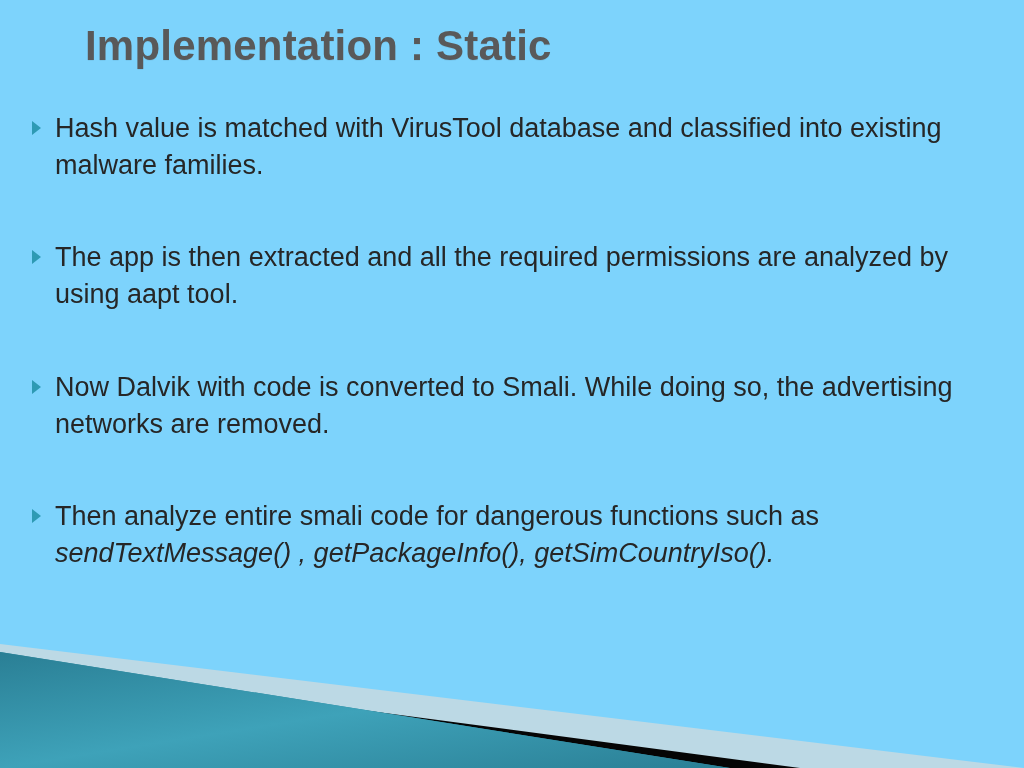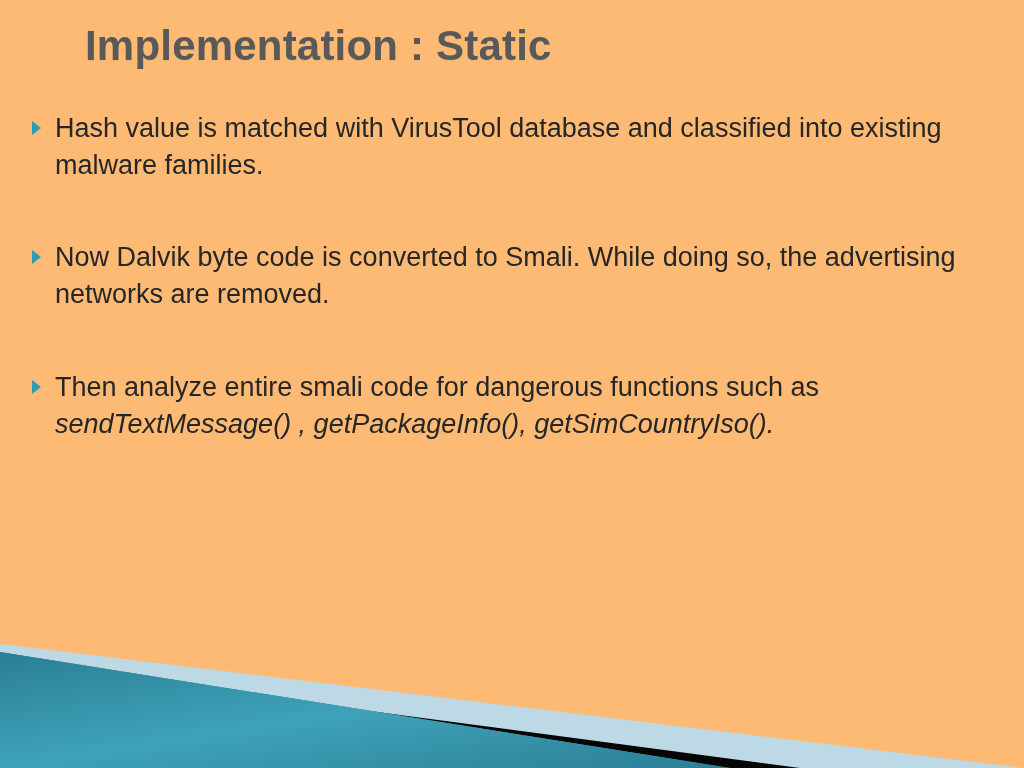--- a/index.html
+++ b/index.html
@@ -1,17 +1,17 @@
 <!DOCTYPE html>
 <html><head>
 <meta charset="utf-8">
 <style>
   * { margin: 0; padding: 0; box-sizing: border-box; }
   html, body { width: 1024px; height: 768px; overflow: hidden; font-family: Verdana, Geneva, sans-serif; background: #fff; }
-  .slide { position: relative; width: 1024px; height: 768px; background: #fdba74; }
+  .slide { position: relative; width: 1024px; height: 768px; background: #7dd3fc; }
   .title {
     position: absolute;
     left: 85px; top: 22px;
     font-size: 42px;
     font-weight: 700;
     color: #595959;
     letter-spacing: 0.2px;
     text-shadow: 0 1px 0 rgba(0,0,0,0.05);
   }
   .content {
@@ -47,24 +47,28 @@
 
   <div class="title">Implementation : Static</div>
 
   <div class="content">
 
     <div class="bullet">
       <div class="arrow"></div>
       <div class="text">Hash value is matched with VirusTool database and classified into existing malware families.</div>
     </div>
 
+    <div class="bullet">
+      <div class="arrow"></div>
+      <div class="text">The app is then extracted and all the required permissions are analyzed by using aapt tool.</div>
+    </div>
 
     <div class="bullet">
       <div class="arrow"></div>
-      <div class="text">Now Dalvik byte code is converted to Smali. While doing so, the advertising networks are removed.</div>
+      <div class="text">Now Dalvik with code is converted to Smali. While doing so, the advertising networks are removed.</div>
     </div>
 
     <div class="bullet">
       <div class="arrow"></div>
       <div class="text">
         <span>Then analyze entire smali code for dangerous functions such as </span>
         <span class="ital">sendTextMessage() , getPackageInfo(), getSimCountryIso().</span>
       </div>
     </div>
 

